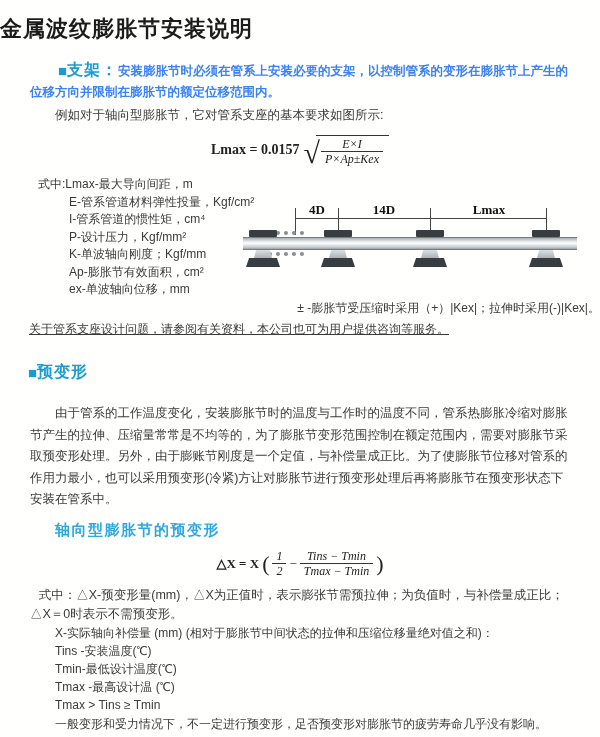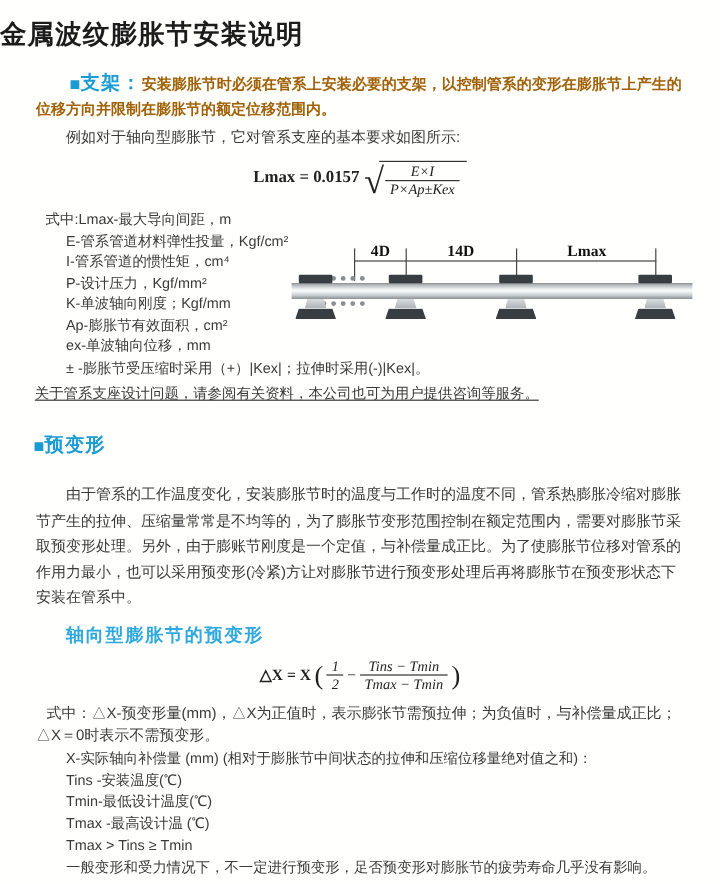--- a/index.html
+++ b/index.html
@@ -12,38 +12,38 @@
   html,body{background:#ffffff;}
   body{font-family:"Liberation Sans",sans-serif;color:var(--text);}
   .page{position:relative;width:600px;height:737px;background:#fffffe;overflow:hidden;}
 
   h1.title{text-align:left;font-size:22px;font-weight:bold;color:#1c1c1c;padding-top:14px;letter-spacing:1px;}
 
   .para{font-size:12.5px;line-height:21px;margin:0 28px 0 30px;}
   .support-para{margin-top:15px;}
   .marker{color:var(--blue);font-size:15px;vertical-align:-1px;margin-left:28px;}
   .sec-label{color:var(--blue);font-size:16px;font-weight:bold;letter-spacing:1px;}
-  .intro-text{font-weight:bold;color:#a16207;}
+  .intro-text{font-weight:bold;color:#3b82f6;}
   .example-line{text-indent:2em;margin-top:2px;}
 
   .formula{text-align:center;color:#222;}
   .f1{margin-top:6px;height:36px;display:flex;justify-content:center;align-items:center;}
   .f1-lhs{font-family:"Liberation Serif",serif;font-weight:bold;font-size:14px;margin-right:4px;}
   .root{display:inline-flex;align-items:flex-end;}
   .sqrt{font-family:"Liberation Serif",serif;font-size:30px;line-height:26px;}
   .root-body{display:inline-block;border-top:1.5px solid #333;margin-left:-4px;padding:1px 6px 0 5px;}
   .frac{display:inline-flex;flex-direction:column;text-align:center;font-family:"Liberation Serif",serif;font-style:italic;font-size:12px;line-height:14px;vertical-align:middle;justify-content:center;}
   .frac .den{border-top:1px solid #333;}
   .frac .num,.frac .den{padding:0 4px;}
 
   .defs-region{position:relative;margin-top:8px;min-height:172px;}
   .defs{font-size:12px;line-height:17.5px;}
-  .def{margin-left:55px;}
+  .def{margin-left:69px;}
   .def.first{margin-left:38px;}
-  .def.pm{margin-left:55px;margin-top:1px;}
+  .def.pm{margin-left:55px;margin-top:1px;text-align:right;}
   .def.last{margin-left:29px;margin-top:4px;text-decoration:underline;}
 
   
   .diagram{position:absolute;left:243px;top:28px;width:345px;height:105px;}
   .dim-line{position:absolute;left:52px;top:14px;width:252px;height:0;border-top:1px solid #444;}
   .tick{position:absolute;top:4px;width:0;height:27px;border-left:1px solid #444;}
   .t1{left:52px}.t2{left:95px}.t3{left:187px}.t4{left:303px}
   .dim-label{position:absolute;top:-2px;transform:translateX(-50%);font-family:"Liberation Serif",serif;font-weight:bold;font-size:13px;color:#111;}
   .l1{left:74px}.l2{left:141px}.l3{left:246px}
   .pipe{position:absolute;left:0;top:33px;width:334px;height:13px;

